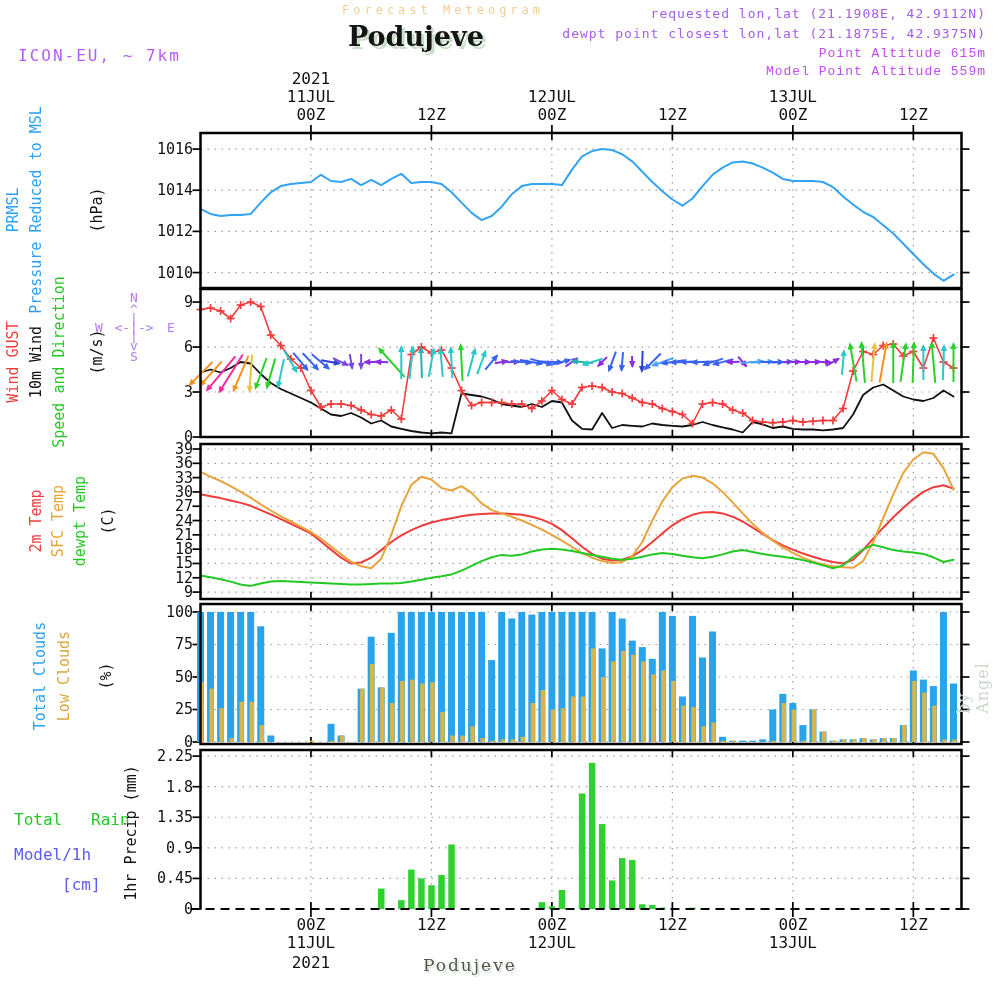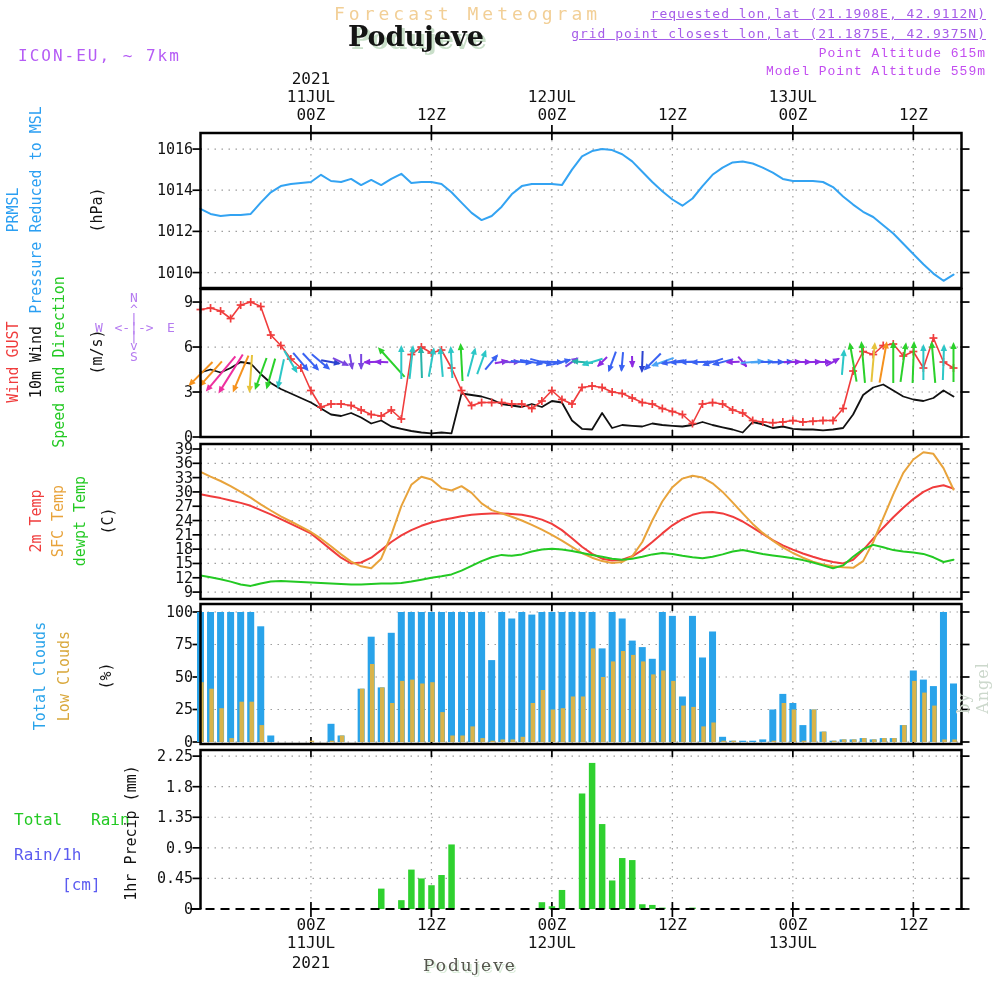--- a/index.html
+++ b/index.html
@@ -5,25 +5,25 @@
   html,body{margin:0;padding:0;background:#fff;}
   .page{position:relative;width:1000px;height:1000px;background:#fff;overflow:hidden;
         font-family:"DejaVu Sans Mono",monospace;}
   .page svg{position:absolute;left:0;top:0;}
   svg text{font-family:"DejaVu Sans Mono",monospace;fill:#111;}
   .lbl{position:absolute;white-space:pre;}
   .vlabel{position:absolute;transform:translate(-50%,-50%) rotate(-90deg);white-space:pre;
           font-size:15px;line-height:1;}
   .clabel{position:absolute;transform:translate(-50%,-50%);font-size:13px;line-height:1;
           color:#b57bf0;white-space:pre;}
-  .kicker{left:334px;top:3px;font-size:18px;letter-spacing:4px;color:#f2cf96;}
+  .kicker{left:342px;top:3px;font-size:12px;letter-spacing:4px;color:#f2cf96;}
   .title{left:348px;top:21px;font-size:27px;font-weight:bold;font-family:"DejaVu Serif",serif;
          color:#141414;text-shadow:3px 3px 0 #c9dfc9;}
   .hright{position:absolute;right:14px;font-size:13px;letter-spacing:1px;text-align:right;}
-  .purple1{color:#a55ce8;text-decoration:underline;}
+  .purple1{color:#a55ce8;}
   .purple2{color:#c24df0;font-family:Liberation Mono, monospace;}
   .model{left:18px;top:46px;font-size:16px;letter-spacing:2px;color:#b55cf5;}
   .c-blue{color:#2b9ff2;} .c-red{color:#f03c3c;} .c-black{color:#111;}
   .c-green{color:#23c923;} .c-orange{color:#e8a33b;} .c-skyblue{color:#29a3ea;}
   .c-khaki{color:#d9a83c;} .c-slate{color:#5b5bf0;}
   .rain-lbl{left:14px;top:810px;font-size:16px;}
   .snow-lbl{left:14px;top:845px;font-size:16px;}
   .cm-lbl{left:62px;top:875px;font-size:16px;}
   .watermark{position:absolute;left:973px;top:688px;transform:translate(-50%,-50%) rotate(-90deg);
              font-family:"DejaVu Serif",serif;font-size:16px;color:#ccd8cc;letter-spacing:1px;}
@@ -746,21 +746,21 @@
       <text x="792.8599999999999" y="120" font-size="16" text-anchor="middle" fill="#1a1a1a">00Z</text>
       <text x="792.8599999999999" y="930" font-size="16" text-anchor="middle" fill="#1a1a1a">00Z</text>
       <text x="792.8599999999999" y="948" font-size="16" text-anchor="middle" fill="#1a1a1a">13JUL</text>
       <text x="913.3399999999999" y="120" font-size="16" text-anchor="middle" fill="#1a1a1a">12Z</text>
       <text x="913.3399999999999" y="930" font-size="16" text-anchor="middle" fill="#1a1a1a">12Z</text>
     </svg>
 
   <div class="lbl kicker">Forecast Meteogram</div>
   <div class="lbl title">Podujeve</div>
   <div class="hright purple1" style="top:6px">requested lon,lat (21.1908E, 42.9112N)</div>
-  <div class="hright purple1" style="top:26px">grid point closest lon,lat (21.1875E, 42.9375N)</div>
+  <div class="hright purple1" style="top:26px">dewpt point closest lon,lat (21.1875E, 42.9375N)</div>
   <div class="hright purple2" style="top:46px">Point Altitude 615m</div>
   <div class="hright purple2" style="top:64px">Model Point Altitude 559m</div>
   <div class="lbl model">ICON-EU, ~ 7km</div>
 
   <div class="vlabel c-blue" style="left:13px;top:210px">PRMSL</div>
   <div class="vlabel c-blue" style="left:36px;top:210px">Pressure Reduced to MSL</div>
   <div class="vlabel c-black" style="left:97px;top:210px">(hPa)</div>
 
   <div class="vlabel c-red" style="left:13px;top:362px">Wind GUST</div>
   <div class="vlabel c-black" style="left:36px;top:362px">10m Wind</div>
@@ -780,19 +780,19 @@
   <div class="vlabel c-red" style="left:36px;top:521px">2m Temp</div>
   <div class="vlabel c-orange" style="left:58px;top:521px">SFC Temp</div>
   <div class="vlabel c-green" style="left:80px;top:521px">dewpt Temp</div>
   <div class="vlabel c-black" style="left:108px;top:521px">(C)</div>
 
   <div class="vlabel c-skyblue" style="left:40px;top:676px">Total Clouds</div>
   <div class="vlabel c-khaki" style="left:64px;top:676px">Low Clouds</div>
   <div class="vlabel c-black" style="left:106px;top:676px">(%)</div>
 
   <div class="lbl rain-lbl c-green">Total   Rain</div>
-  <div class="lbl snow-lbl c-slate">Rain/1h</div>
+  <div class="lbl snow-lbl c-slate">Model/1h</div>
   <div class="lbl cm-lbl c-slate">[cm]</div>
   <div class="vlabel c-black" style="left:131px;top:833px">1hr Precip (mm)</div>
 
   <div class="watermark">by Angel</div>
   <div class="lbl footer">Podujeve</div>
 </div>
 
 </body></html>

